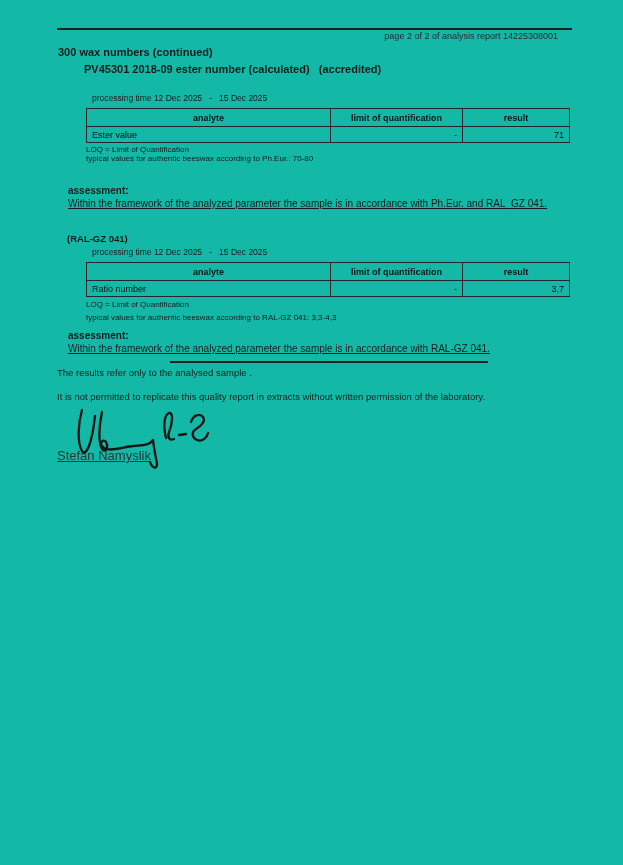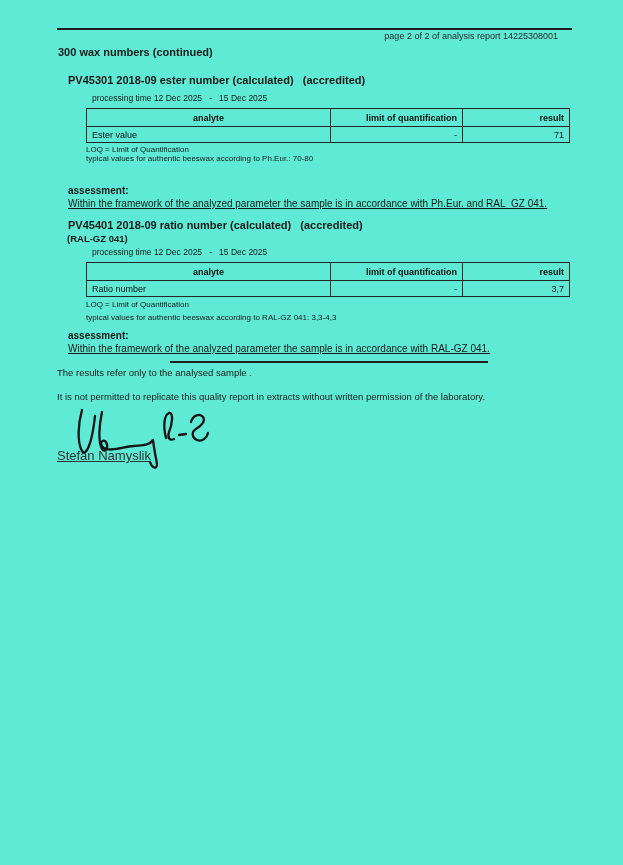--- a/index.html
+++ b/index.html
@@ -1,20 +1,20 @@
 <!DOCTYPE html>
 <html><head>
 <meta charset="utf-8">
 <style>
   html, body { margin: 0; padding: 0; background: #ffffff; }
   .page {
     position: relative;
     width: 623px;
     height: 865px;
-    background: #5eead4;
+    background: #14b8a6;
     font-family: "Liberation Sans", sans-serif;
     color: #1a1a1a;
     overflow: hidden;
   }
   .abs { position: absolute; white-space: pre-wrap; }
   .rule { position: absolute; background: #1f1f1f; }
   .page-header {
     top: 31px; left: 57px; width: 501px;
     font-size: 9px; text-align: right; color: #2a2a2a;
   }
@@ -42,21 +42,21 @@
     padding: 2px 5px;
     overflow: hidden;
     white-space: nowrap;
   }
   table.results th { font-weight: bold; height: 13px; }
   table.results td { height: 11px; }
   .col-analyte { width: 244px; }
   .col-loq     { width: 132px; }
   .col-result  { width: 107px; }
   th.h-analyte { }
-  th.h-loq, th.h-result { text-align: right; }
+  th.h-loq, th.h-result { text-align: center; }
   td.c-analyte { text-align: left; }
   td.c-loq, td.c-result { text-align: right; }
 
   .signature-svg { position: absolute; left: 60px; top: 396px; }
   .signature-svg path {
     fill: none;
     stroke: #151515;
     stroke-width: 2.3;
     stroke-linecap: round;
     stroke-linejoin: round;
@@ -65,21 +65,21 @@
 </head>
 <body>
 
 <div class="page">
 
   <div class="rule" style="top:28px; left:57px; width:515px; height:2px;"></div>
   <div class="abs page-header">page 2 of 2 of analysis report 14225308001</div>
 
   <div class="abs section-title">300 wax numbers (continued)</div>
 
-  <div class="abs method-title" style="top:74px;">PV45301 2018-09 ester number (calculated)   (accredited)</div>
+  <div class="abs method-title" style="top:63px;margin-left:16px;">PV45301 2018-09 ester number (calculated)   (accredited)</div>
   <div class="abs proc-time" style="top:93px;">processing time 12 Dec 2025   -   15 Dec 2025</div>
 
   <table class="results" style="top:108px;">
     <colgroup>
       <col class="col-analyte">
         <col class="col-loq">
         <col class="col-result">
     </colgroup>
     <thead>
       <tr>
@@ -96,21 +96,20 @@
       </tr>
     </tbody>
   </table>
 
   <div class="abs note" style="top:145px;">LOQ = Limit of Quantification</div>
   <div class="abs note" style="top:154px;">typical values for authentic beeswax according to Ph.Eur.: 70-80</div>
 
   <div class="abs assess-label" style="top:185px;">assessment:</div>
   <div class="abs assess-text" style="top:198px;">Within the framework of the analyzed parameter the sample is in accordance with Ph.Eur. and RAL_GZ 041.</div>
 
-  <div class="abs method-title" style="top:219px;">PV45401 2018-09 ratio number (calculated)   (accredited)</div>
   <div class="abs method-sub" style="top:233px; left:67px;">(RAL-GZ 041)</div>
   <div class="abs proc-time" style="top:247px;">processing time 12 Dec 2025   -   15 Dec 2025</div>
 
   <table class="results" style="top:262px;">
     <colgroup>
       <col class="col-analyte">
         <col class="col-loq">
         <col class="col-result">
     </colgroup>
     <thead>

